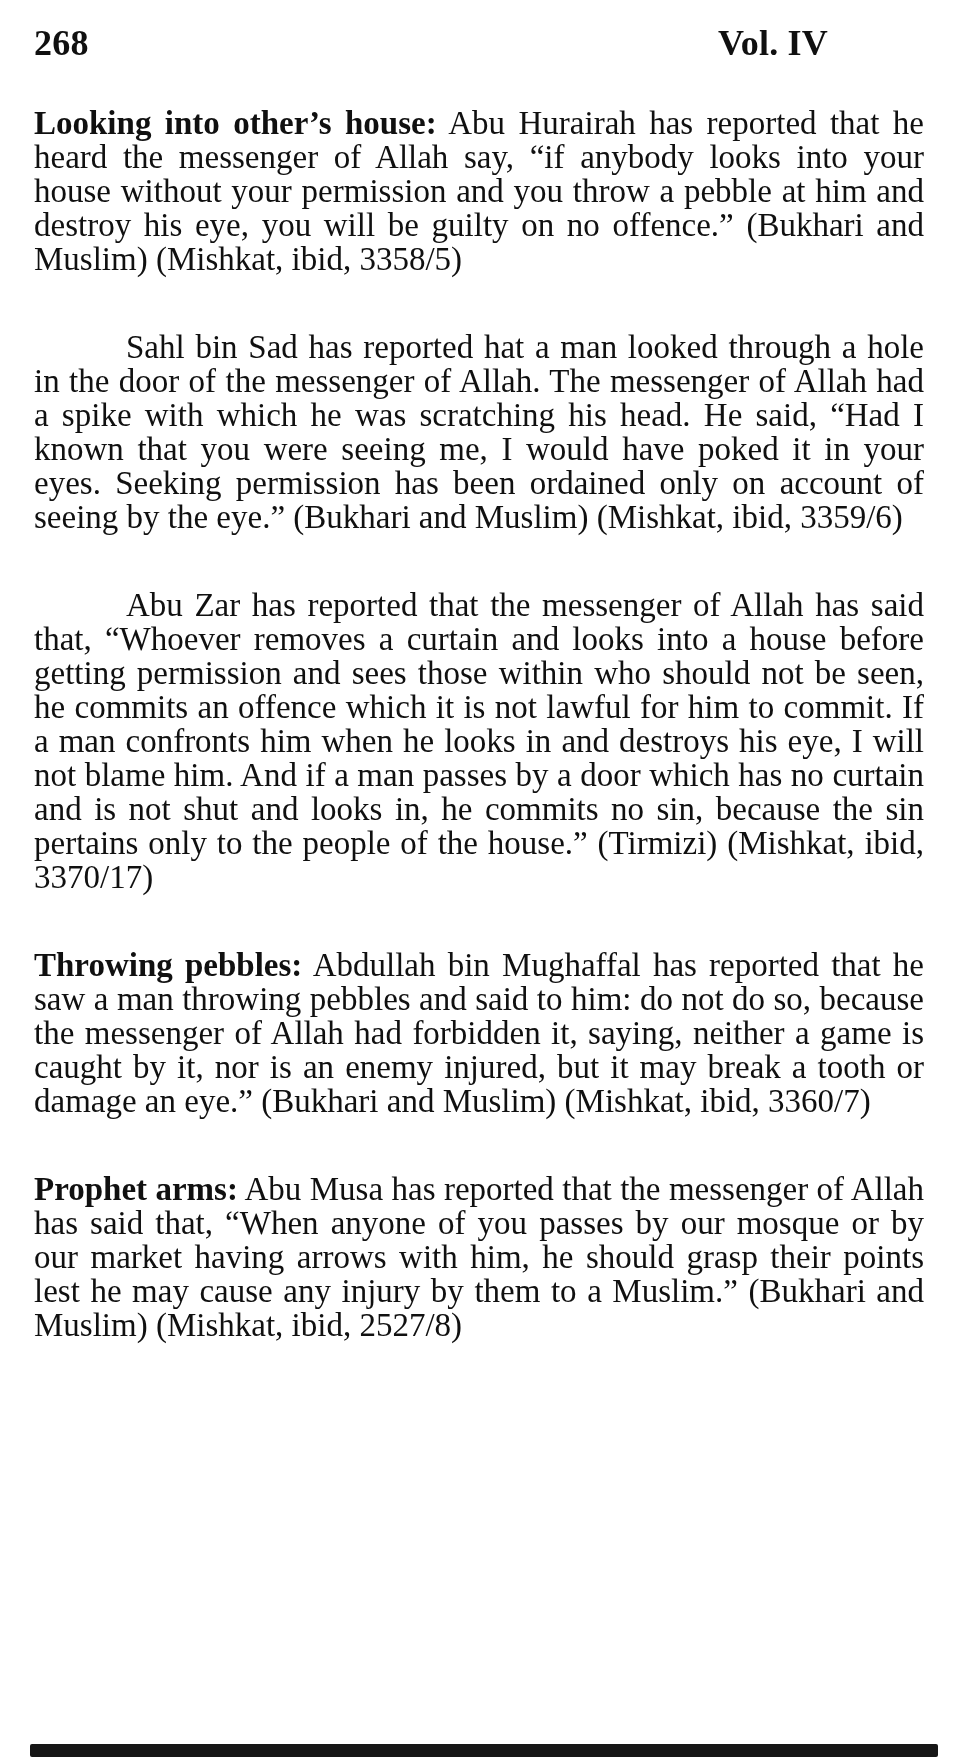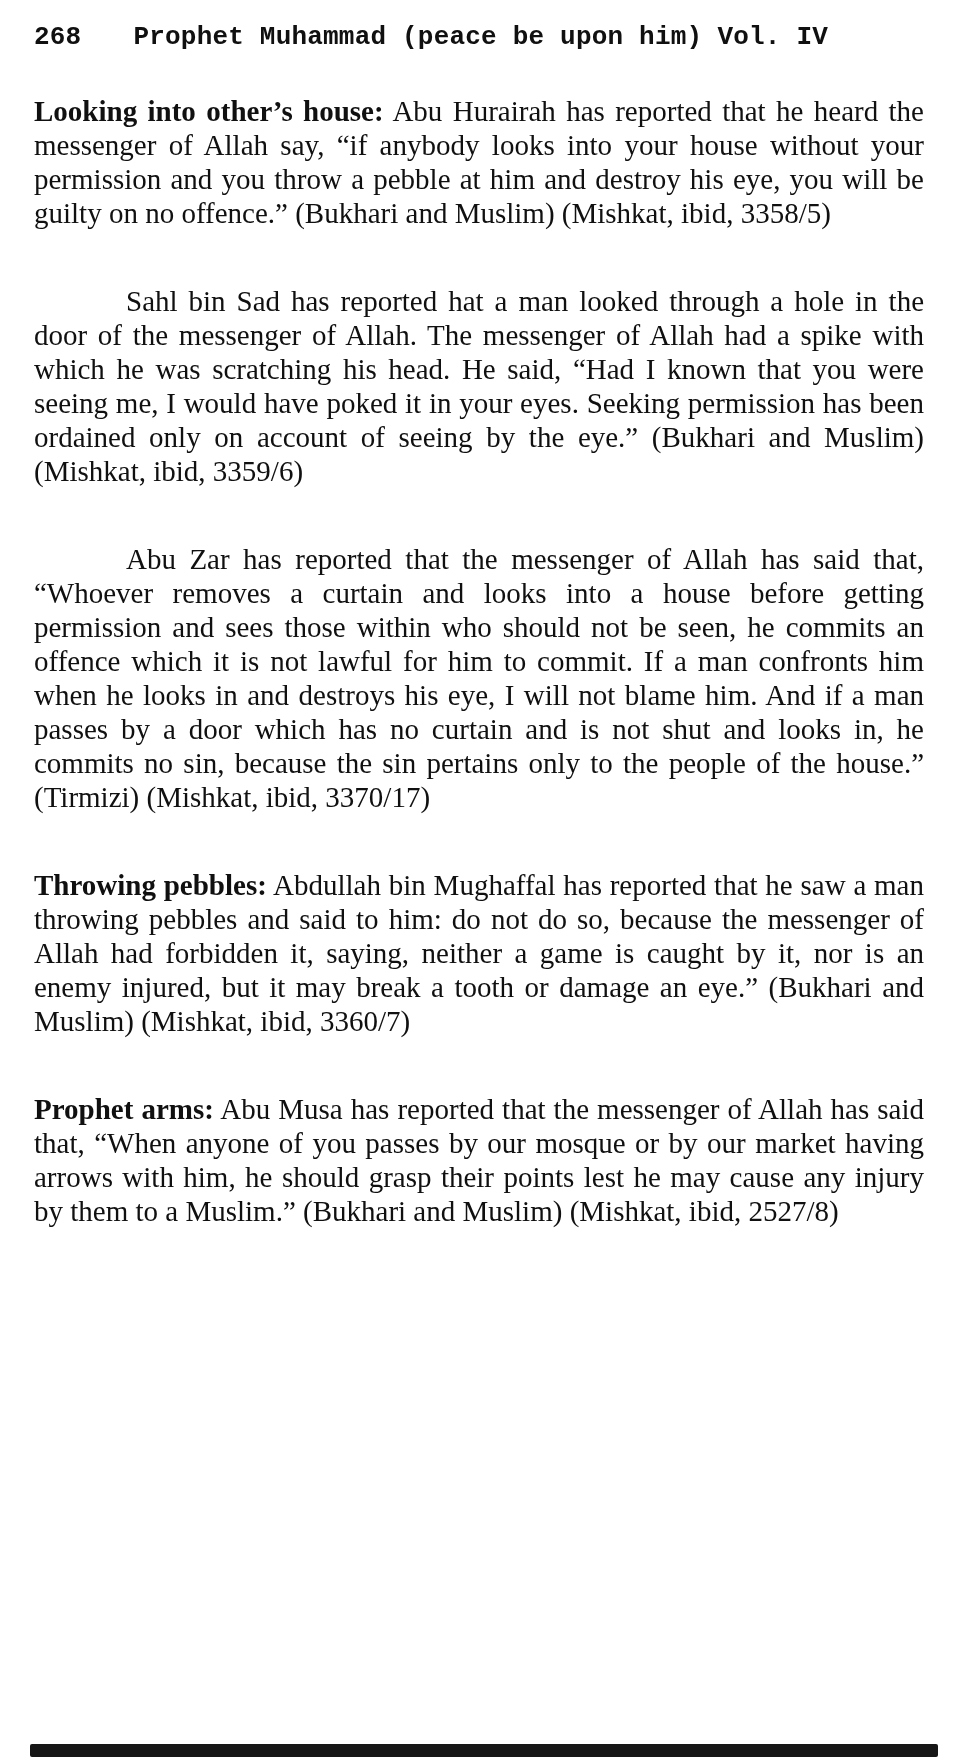--- a/index.html
+++ b/index.html
@@ -13,31 +13,30 @@
     position: relative;
     overflow: hidden;
   }
   .page {
     padding: 22px 36px 0 34px;
   }
   .header {
     display: flex;
     align-items: baseline;
     font-weight: 700;
-    font-size: 26px;
+    font-size: 36px;
     padding-right: 96px;
     letter-spacing: 0.2px;
-    font-family: Liberation Mono, monospace;
   }
   .header .num { flex: 0 0 auto; }
   .header .title { margin-left: 52px; flex: 0 0 auto; }
   .header .vol { margin-left: auto; flex: 0 0 auto; }
   .content { margin-top: 42px; }
   p.para {
-    font-size: 29px;
+    font-size: 33px;
     line-height: 34px;
     text-align: justify;
     margin: 0 0 54px 0;
     font-family: Liberation Serif, serif;
   }
   p.para.indent { text-indent: 92px; }
   p.para b { font-weight: 700; }
   .scan-bar {
     position: absolute;
     left: 30px;
@@ -48,21 +47,20 @@
     border-radius: 2px;
   }
 </style>
 </head>
 <body>
 
 <div class="page">
 
   <div class="header">
     <span class="num">268</span>
-    <span class="title">Prophet Muhammad (peace be upon him)</span>
     <span class="vol">Vol. IV</span>
   </div>
 
   <div class="content">
 
     <p class="para"><b>Looking into other’s house:</b> <span>Abu Hurairah has reported that he heard the messenger of Allah say, “if anybody looks into your house without your permission and you throw a pebble at him and destroy his eye, you will be guilty on no offence.” (Bukhari and Muslim) (Mishkat, ibid, 3358/5)</span></p>
 
     <p class="para indent"><span>Sahl bin Sad has reported hat a man looked through a hole in the door of the messenger of Allah. The messenger of Allah had a spike with which he was scratching his head. He said, “Had I known that you were seeing me, I would have poked it in your eyes. Seeking permission has been ordained only on account of seeing by the eye.” (Bukhari and Muslim) (Mishkat, ibid, 3359/6)</span></p>
 
     <p class="para indent"><span>Abu Zar has reported that the messenger of Allah has said that, “Whoever removes a curtain and looks into a house before getting permission and sees those within who should not be seen, he commits an offence which it is not lawful for him to commit. If a man confronts him when he looks in and destroys his eye, I will not blame him. And if a man passes by a door which has no curtain and is not shut and looks in, he commits no sin, because the sin pertains only to the people of the house.” (Tirmizi) (Mishkat, ibid, 3370/17)</span></p>

